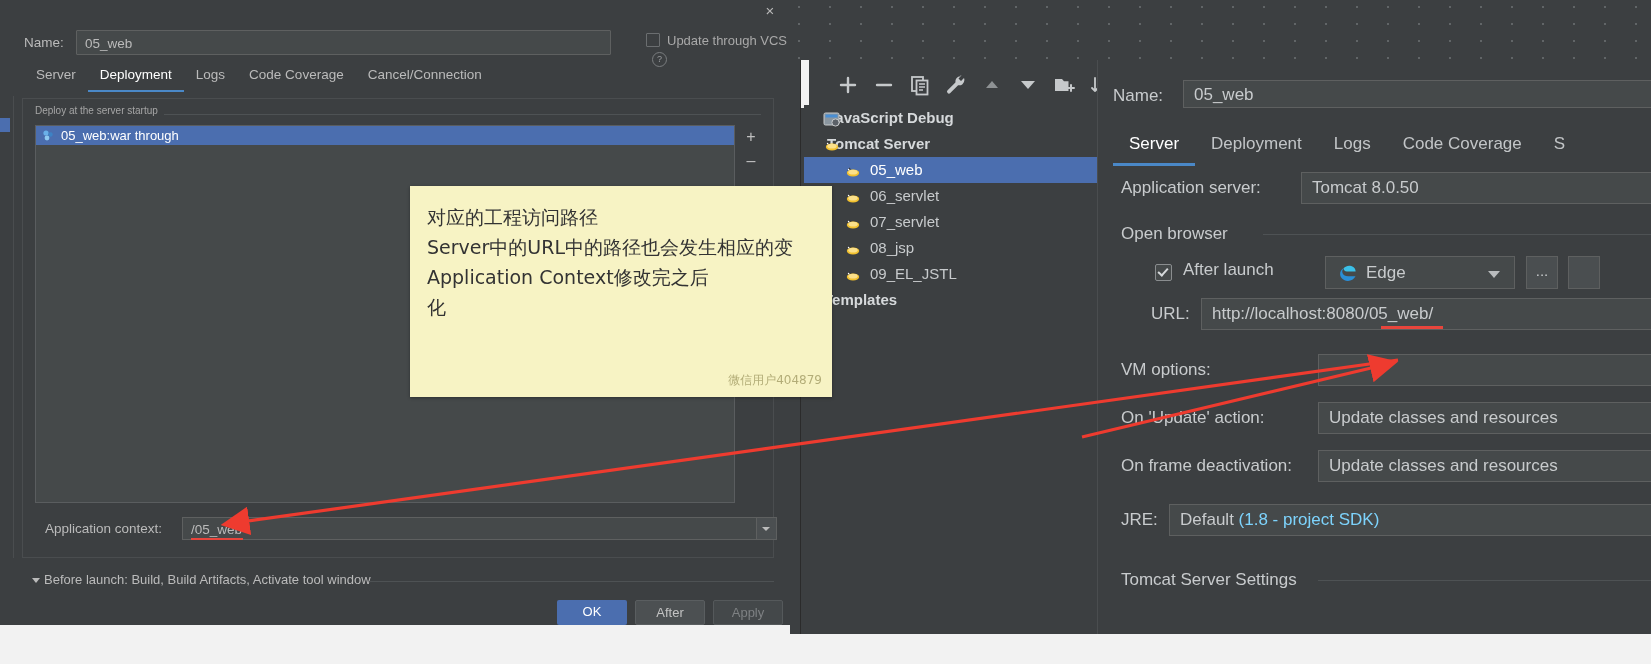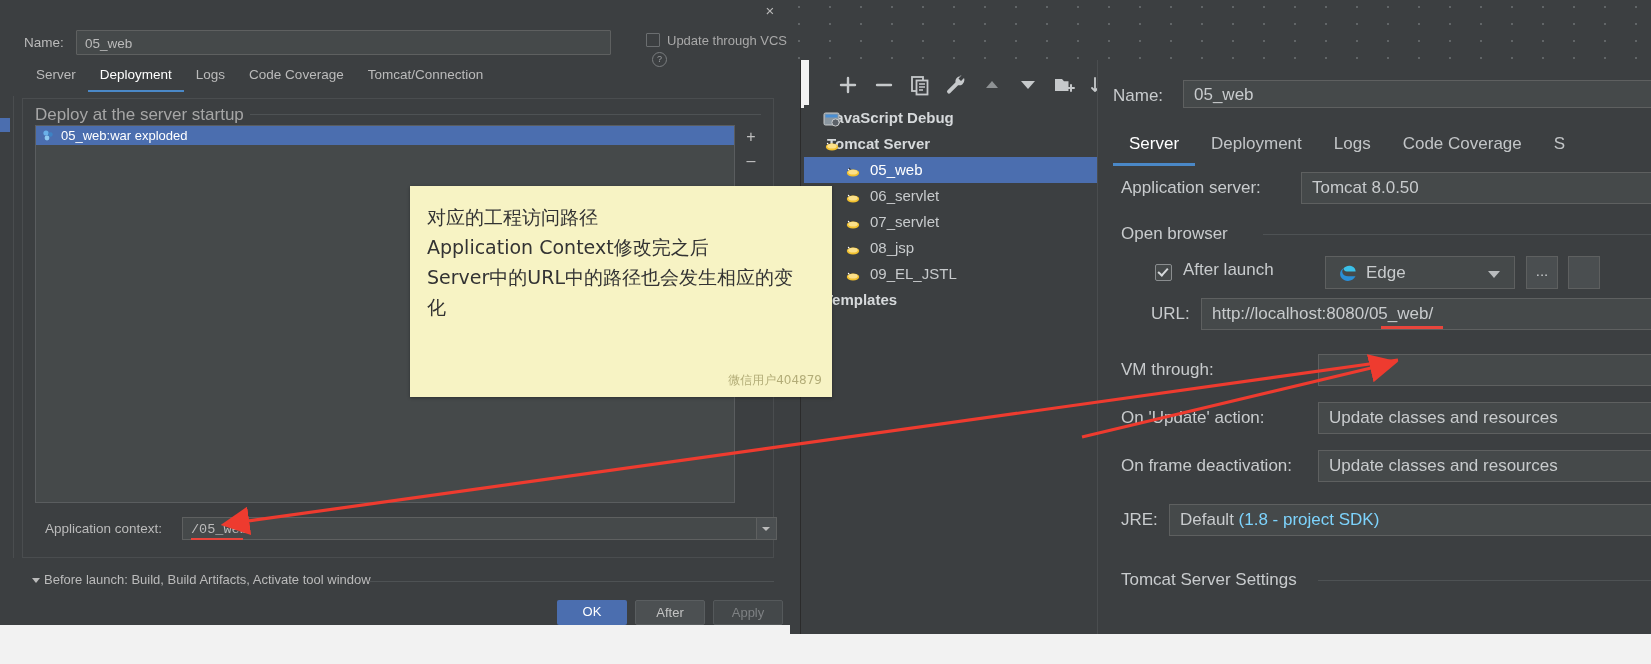--- a/index.html
+++ b/index.html
@@ -44,21 +44,21 @@
     display:inline-block;padding:0 12px;height:26px;line-height:22px;
     font-size:13.5px;color:#bbbbbb;cursor:pointer;
   }
   .ld-tab.active{color:#ffffff;border-bottom:2px solid #4a88c7;}
 
   .ld-panel{
     position:absolute;left:22px;top:98px;width:752px;height:460px;
     border:1px solid #4a4d4f;box-sizing:border-box;
   }
   .grp-title{
-    position:absolute;left:12px;top:6px;font-size:17px;color:#a6a6a6;
+    position:absolute;left:12px;top:6px;font-size:10px;color:#a6a6a6;
     background:#3c3f41;padding-right:6px;z-index:2;
   }
   .grp-line{position:absolute;left:12px;top:15px;right:12px;height:1px;background:#4e5254;}
 
   .deploy-list{
     position:absolute;left:12px;top:26px;width:700px;height:378px;
     background:#45494a;border:1px solid #5a5d5f;box-sizing:border-box;
   }
   .deploy-row{
     position:absolute;left:0;top:0;width:100%;height:19px;
@@ -74,21 +74,21 @@
   .side-btn.plus{top:30px;}
   .side-btn.minus{top:54px;}
 
   .appctx-row{position:absolute;left:12px;top:418px;width:726px;height:24px;}
   .appctx-label{position:absolute;left:10px;top:4px;font-size:13.5px;color:#bbbbbb;}
   .appctx-field{
     position:absolute;left:147px;top:0;width:595px;height:23px;
     background:#45494a;border:1px solid #5e6060;box-sizing:border-box;
   }
   .appctx-val{
-    position:absolute;left:8px;top:2px;font-size:13.5px;color:#bbbbbb;line-height:19px;font-family:Liberation Mono, monospace;
+    position:absolute;left:8px;top:2px;font-size:13.5px;color:#bbbbbb;line-height:19px;
   }
   .appctx-underline{position:absolute;left:8px;top:20px;width:52px;height:2px;background:#e8453c;}
   .appctx-arrowbtn{
     position:absolute;right:0;top:0;width:19px;height:21px;background:#4b4f51;
     border-left:1px solid #5e6060;
   }
   .appctx-arrowbtn i{
     position:absolute;left:5px;top:9px;width:0;height:0;
     border-left:4px solid transparent;border-right:4px solid transparent;border-top:4px solid #bbbbbb;
   }
@@ -245,36 +245,36 @@
 
     <div class="ld-namerow">
       <div class="ld-namelabel">Name:</div>
       <div class="ld-nameinput">05_web</div>
       <div class="ld-vcs">
         <span class="cb"></span><span>Update through VCS</span><span class="help">?</span>
       </div>
     </div>
 
     <div class="ld-tabs">
-      <div class="ld-tab">Server</div><div class="ld-tab active">Deployment</div><div class="ld-tab">Logs</div><div class="ld-tab">Code Coverage</div><div class="ld-tab">Tomcat/Connection</div>
+      <div class="ld-tab">Server</div><div class="ld-tab active">Deployment</div><div class="ld-tab">Logs</div><div class="ld-tab">Code Coverage</div><div class="ld-tab">Cancel/Connection</div>
     </div>
 
     <div class="ld-panel">
       <div class="grp-line"></div>
       <div class="grp-title">Deploy at the server startup</div>
 
       <div class="deploy-list">
         <div class="deploy-row">
           <span class="art-icon">
             <svg width="14" height="13" viewBox="0 0 14 13">
               <circle cx="5" cy="4" r="2.6" fill="#6ab0e8"></circle>
               <circle cx="9.5" cy="5.5" r="2.2" fill="#3d82c4"></circle>
               <circle cx="6" cy="9" r="2.4" fill="#8ec9f0"></circle>
             </svg>
-          </span><span>05_web:war exploded</span>
+          </span><span>05_web:war through</span>
         </div>
       </div>
 
       <div class="side-btn plus">+</div>
       <div class="side-btn minus">–</div>
 
       <div class="appctx-row">
         <div class="appctx-label">Application context:</div>
         <div class="appctx-field">
           <div class="appctx-val">/05_web</div>
@@ -575,21 +575,21 @@
           <span class="cv">Edge</span>
           <span class="carr"></span>
         </div>
         <div class="ellipsis-btn" style="top:84px;left:413px;">...</div>
         <div class="ellipsis-btn" style="top:84px;left:455px;width:32px;"></div>
 
         <div class="fr" style="top:132px;left:38px;">URL:</div>
         <div class="fi" style="top:126px;left:88px;width:470px;">http://localhost:8080/05_web/</div>
         <div class="url-underline" style="top:154px;left:268px;width:62px;"></div>
 
-        <div class="fr" style="top:188px;left:8px;">VM through:</div>
+        <div class="fr" style="top:188px;left:8px;">VM options:</div>
         <div class="fi" style="top:182px;left:205px;width:353px;"></div>
 
         <div class="fr" style="top:236px;left:8px;">On 'Update' action:</div>
         <div class="fi" style="top:230px;left:205px;width:353px;">Update classes and resources</div>
 
         <div class="fr" style="top:284px;left:8px;">On frame deactivation:</div>
         <div class="fi" style="top:278px;left:205px;width:353px;">Update classes and resources</div>
 
         <div class="fr" style="top:338px;left:8px;">JRE:</div>
         <div class="fi" style="top:332px;left:56px;width:502px;">
@@ -600,22 +600,22 @@
         <div class="sect-line" style="top:408px;left:205px;width:353px;"></div>
       </div>
     </div>
   </div>
 
   <div class="bottom-strip2"></div>
 
   <div class="note">
     <div class="note-text">
       <div>对应的工程访问路径</div>
+      <div>Server中的URL中的路径也会发生相应的变</div>
       <div>Application Context修改完之后</div>
-      <div>Server中的URL中的路径也会发生相应的变</div>
       <div>化</div>
     </div>
     <div class="note-wm">微信用户404879</div>
   </div>
 
   <svg class="arrow-layer" viewBox="0 0 1651 664">
     <defs>
       <marker id="ah" markerWidth="9" markerHeight="9" refX="7" refY="4.5" orient="auto">
         <path d="M0,0 L9,4.5 L0,9 z" fill="#ee3b2f"></path>
       </marker>

